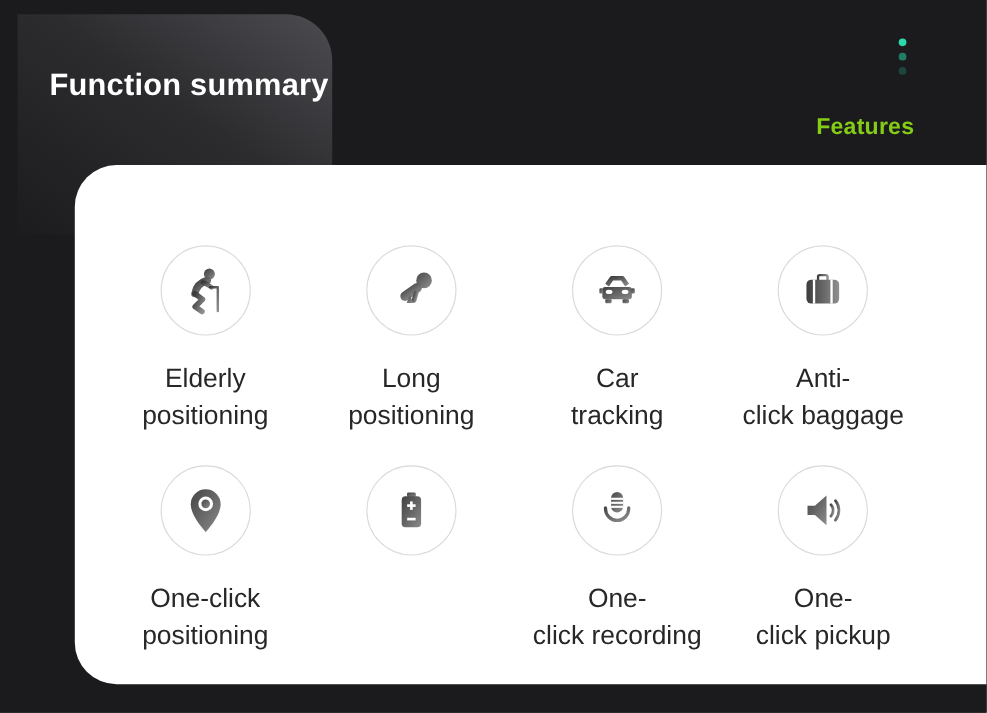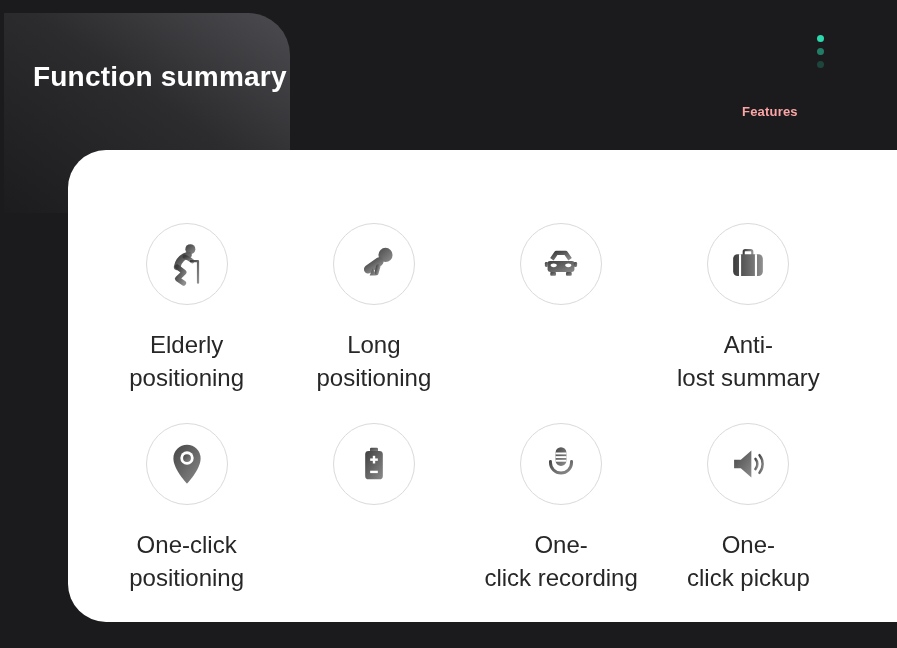--- a/index.html
+++ b/index.html
@@ -7,42 +7,42 @@
     width:897px;height:648px;
     font-family:"Liberation Sans","DejaVu Sans",sans-serif;
     background:#1b1b1d;
   }
   .stage{
     position:relative;width:897px;height:648px;
     background:#1b1b1d;overflow:hidden;
   }
   
   .banner{
-    position:absolute;left:4px;top:13px;width:286px;height:200px;
+    position:absolute;left:16px;top:13px;width:286px;height:200px;
     background:linear-gradient(to top right,#1c1c1e 0%,#2c2c2f 55%,#4c4c50 100%);
     border-radius:0 42px 0 0;
     z-index:1;
   }
   .banner h1{
     margin:49px 0 0 29px;
     font-size:28px;line-height:1.1;font-weight:bold;
     color:#ffffff;letter-spacing:.2px;
   }
   
   .dots{
     position:absolute;left:817px;top:35px;z-index:3;
     display:flex;flex-direction:column;gap:6px;align-items:center;
   }
   .dot{width:7px;height:7px;border-radius:50%;}
   .dot:nth-child(1){opacity:1;}
   .dot:nth-child(2){opacity:.52;}
   .dot:nth-child(3){opacity:.22;}
   .features-label{
     position:absolute;left:742px;top:104px;z-index:3;
-    font-size:13px;font-weight:bold;color:#fca5a5;letter-spacing:.2px;
+    font-size:21px;font-weight:bold;color:#84cc16;letter-spacing:.2px;
   }
   
   .card{
     position:absolute;left:68px;top:150px;width:829px;height:472px;
     background:#ffffff;border-radius:38px 0 0 38px;
     z-index:2;
   }
   .grid{
     display:grid;
     grid-template-columns:repeat(4,1fr);
@@ -139,38 +139,40 @@
                 <rect x="10" y="20.8" width="28" height="11.6" rx="2.6"></rect>
                 <rect x="7.2" y="22" width="3.4" height="5" rx="1.2"></rect>
                 <rect x="37.4" y="22" width="3.4" height="5" rx="1.2"></rect>
                 <rect x="12.8" y="32.4" width="6" height="3.8" rx="1"></rect>
                 <rect x="29.2" y="32.4" width="6" height="3.8" rx="1"></rect>
                 <ellipse cx="16.4" cy="25.4" rx="3.2" ry="1.9" fill="#fff"></ellipse>
                 <ellipse cx="31.6" cy="25.4" rx="3.2" ry="1.9" fill="#fff"></ellipse>
               </g>
             </svg>
           </div>
+          <div class="label">Car
+tracking</div>
         </div>
         <div class="cell">
           <div class="circle">
             <svg viewBox="0 0 48 48" width="46" height="46">
               <defs>
                 <linearGradient id="gS" x1="0" y1="0" x2="1" y2="0">
                   <stop offset="0" stop-color="#3c3c3c"></stop>
                   <stop offset="1" stop-color="#8f8f8f"></stop>
                 </linearGradient>
               </defs>
               <rect x="19.5" y="9.5" width="9" height="6.5" rx="1.6" fill="none" stroke="url(#gS)" stroke-width="2.2"></rect>
               <rect x="8.5" y="13.8" width="31" height="22.7" rx="4.6" fill="url(#gS)"></rect>
               <rect x="14.6" y="13.8" width="2.2" height="22.7" fill="#fff"></rect>
               <rect x="31.2" y="13.8" width="2.2" height="22.7" fill="#fff"></rect>
             </svg>
           </div>
           <div class="label">Anti-
-lost summary</div>
+click baggage</div>
         </div>
         <div class="cell">
           <div class="circle">
             <svg viewBox="0 0 48 48" width="46" height="46">
               <defs>
                 <linearGradient id="gP" x1="0" y1="0" x2="1" y2="1">
                   <stop offset="0" stop-color="#454545"></stop>
                   <stop offset="1" stop-color="#8a8a8a"></stop>
                 </linearGradient>
               </defs>

